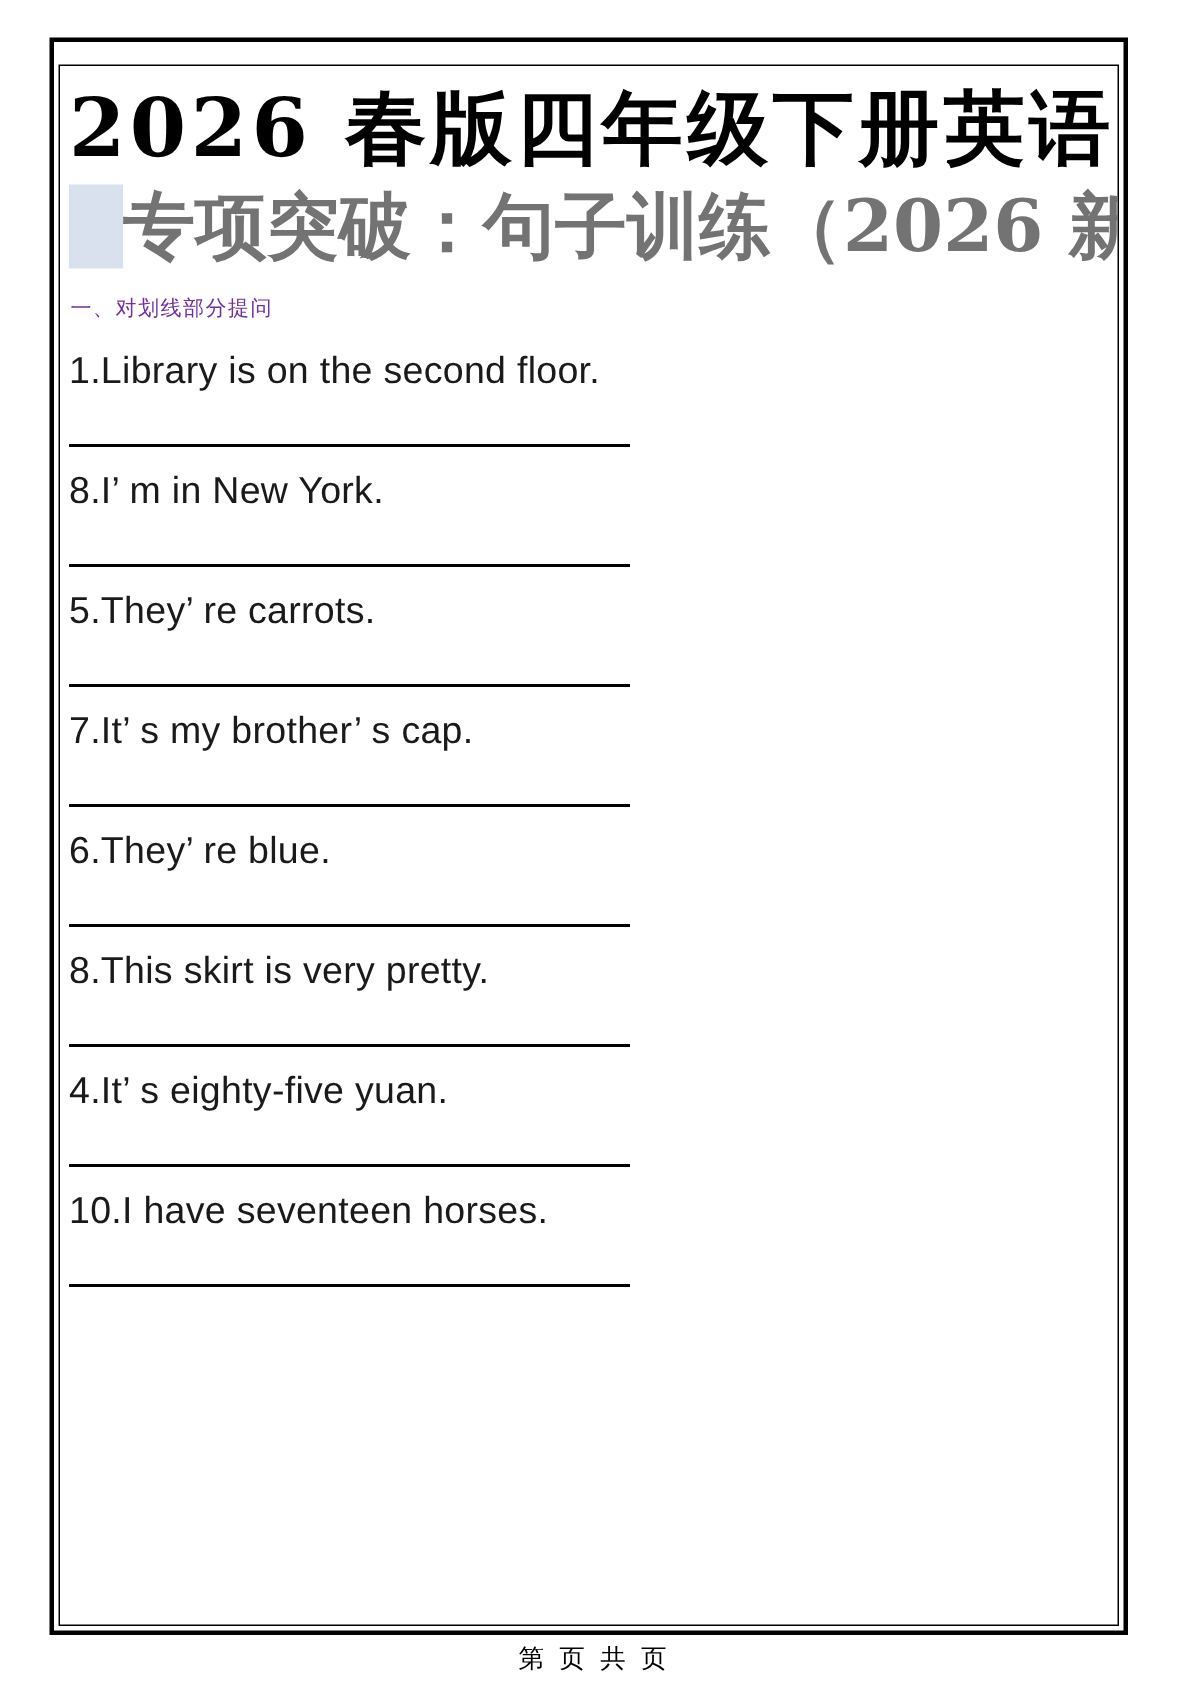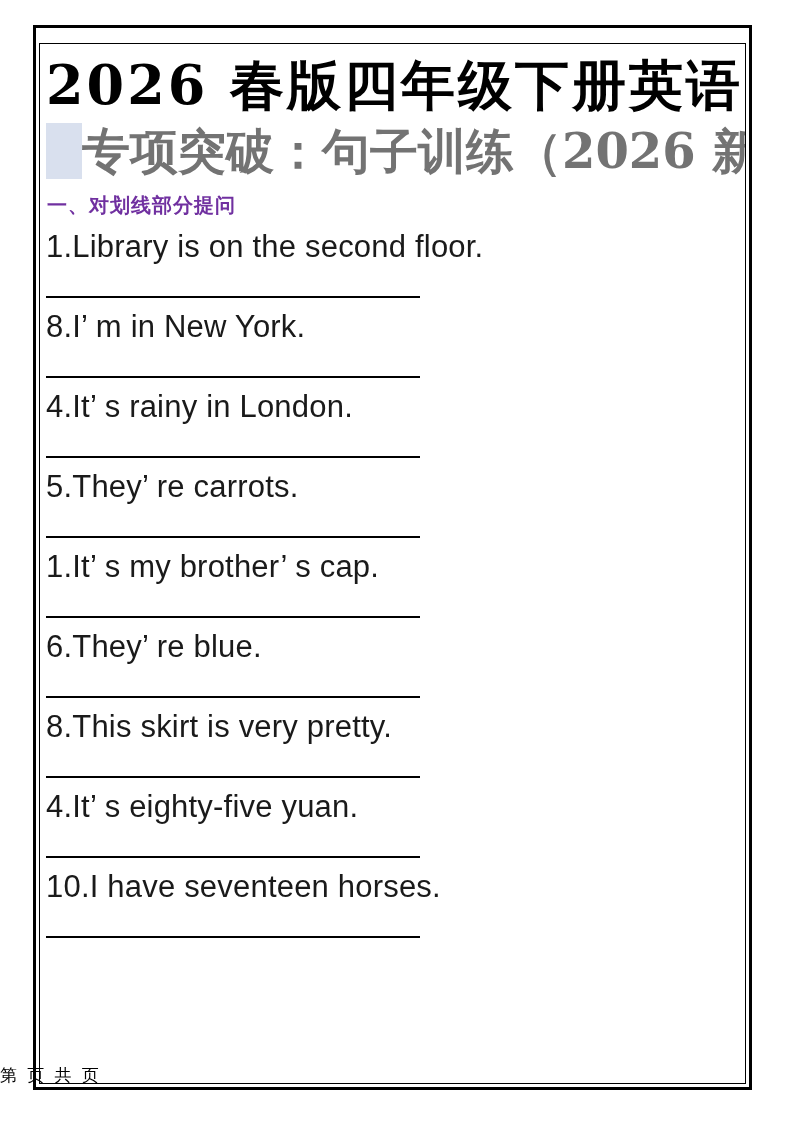--- a/index.html
+++ b/index.html
@@ -72,55 +72,56 @@
   .seg-kai {
     font-family: "DejaVu Serif", "Liberation Serif", serif;
     font-weight: 700;
   }
   .seg-hei {
     font-family: "Liberation Sans", "DejaVu Sans", sans-serif;
     font-weight: 900;
   }
   .section-heading {
     margin: 12px 0 0 1px;
-    font-size: 20px;
+    font-size: 14px;
     line-height: 26px;
-    font-weight: 700;
+    font-weight: 400;
     color: #7030a0;
     letter-spacing: 1px;
   }
   .question-list {
     list-style: none;
     margin: 14px 0 0 0;
     padding: 0;
   }
   .question-item {
     position: relative;
     height: 80px;
   }
   .question-text {
     margin: 0;
-    font-size: 31px;
+    font-size: 25px;
     line-height: 30px;
     color: #1a1a1a;
     letter-spacing: 0.2px;
   }
   .answer-line {
     position: absolute;
     left: 0;
     top: 64px;
     width: 374px;
     height: 0;
     border-bottom: 2px solid #000000;
   }
   .page-footer {
     position: absolute;
     left: 0;
-    top: 1064px;
+    top: 1094px;
     width: 793px;
+    text-align: center;
     font-family: "Liberation Serif", "DejaVu Serif", serif;
     font-size: 17px;
     letter-spacing: 3px;
     color: #000000;
   }
 </style>
 </head>
 <body>
 
 <div class="page">
@@ -140,29 +141,25 @@
       <ol class="question-list">
         <li class="question-item">
           <p class="question-text">1.Library is on the second floor.</p>
           <div class="answer-line"></div>
         </li>
         <li class="question-item">
           <p class="question-text">8.I’ m in New York.</p>
           <div class="answer-line"></div>
         </li>
         <li class="question-item">
-          <p class="question-text">4.It’ s rainy in London.</p>
-          <div class="answer-line"></div>
-        </li>
-        <li class="question-item">
           <p class="question-text">5.They’ re carrots.</p>
           <div class="answer-line"></div>
         </li>
         <li class="question-item">
-          <p class="question-text">1.It’ s my brother’ s cap.</p>
+          <p class="question-text">7.It’ s my brother’ s cap.</p>
           <div class="answer-line"></div>
         </li>
         <li class="question-item">
           <p class="question-text">6.They’ re blue.</p>
           <div class="answer-line"></div>
         </li>
         <li class="question-item">
           <p class="question-text">8.This skirt is very pretty.</p>
           <div class="answer-line"></div>
         </li>

